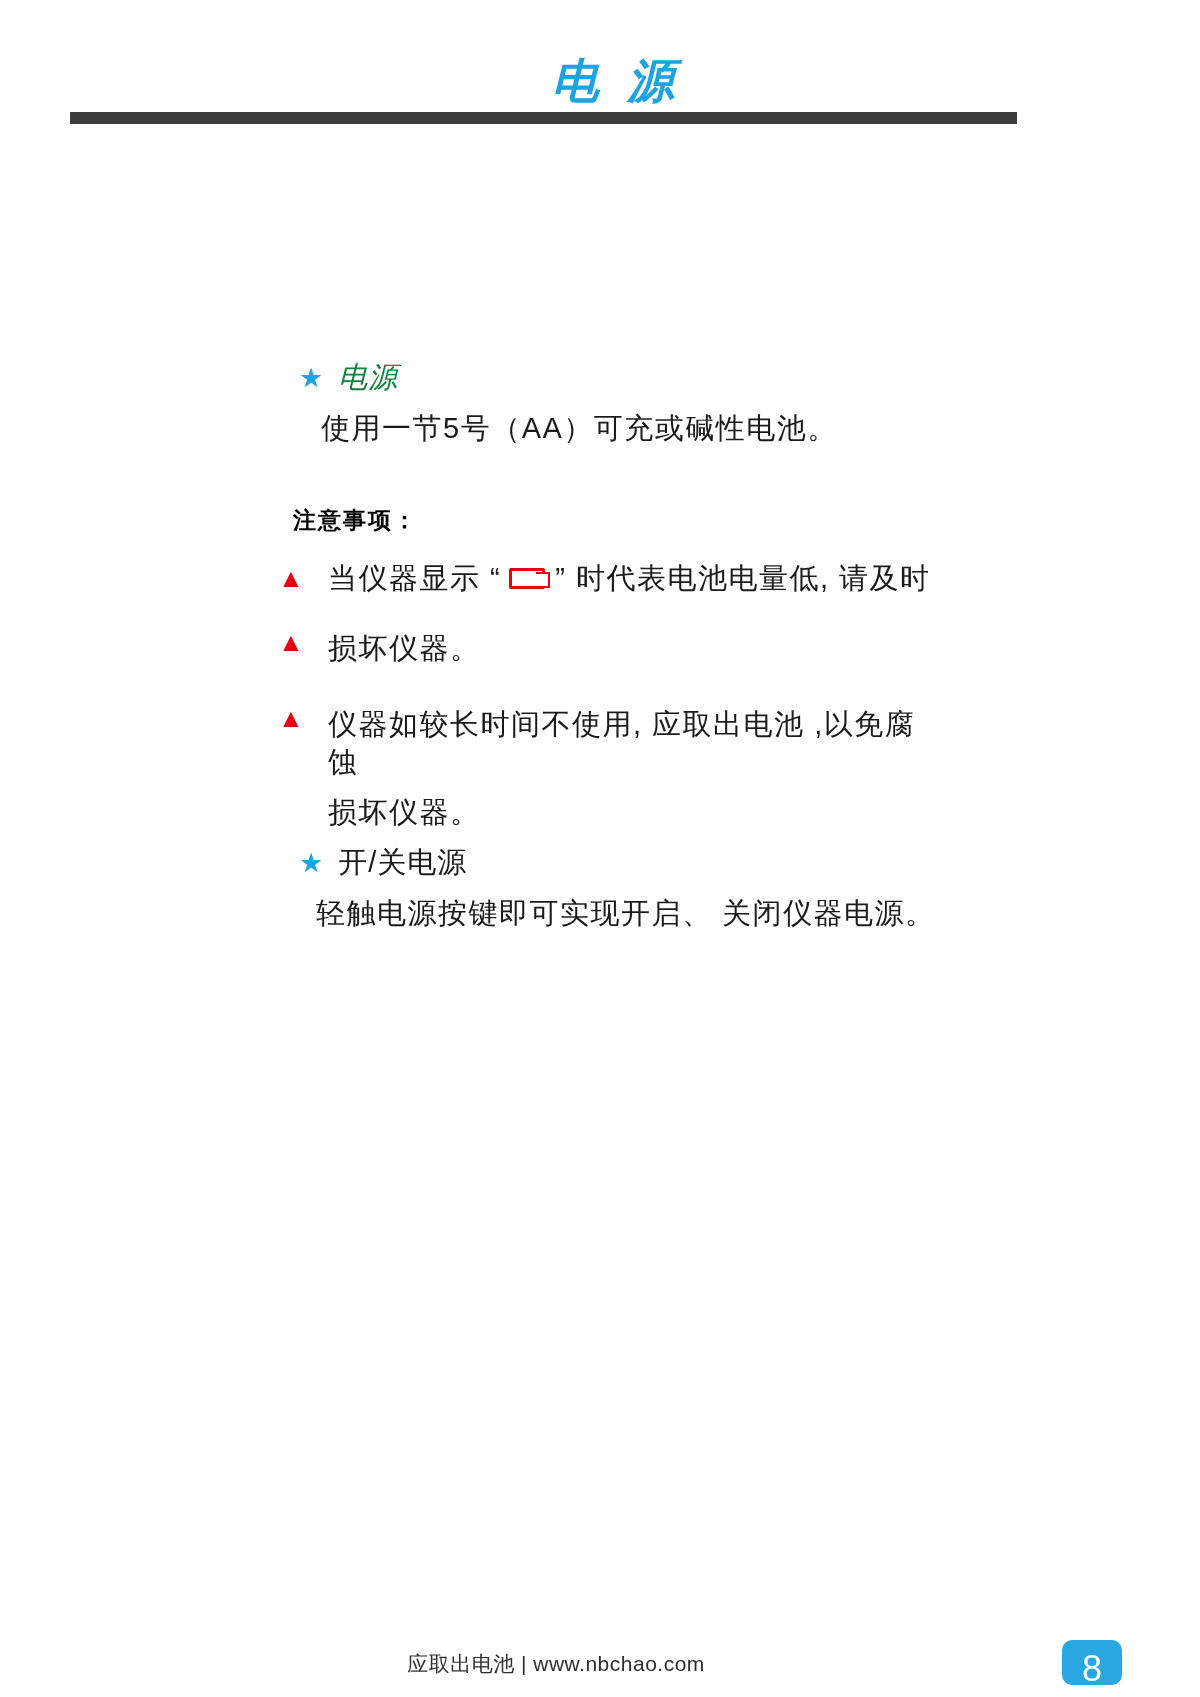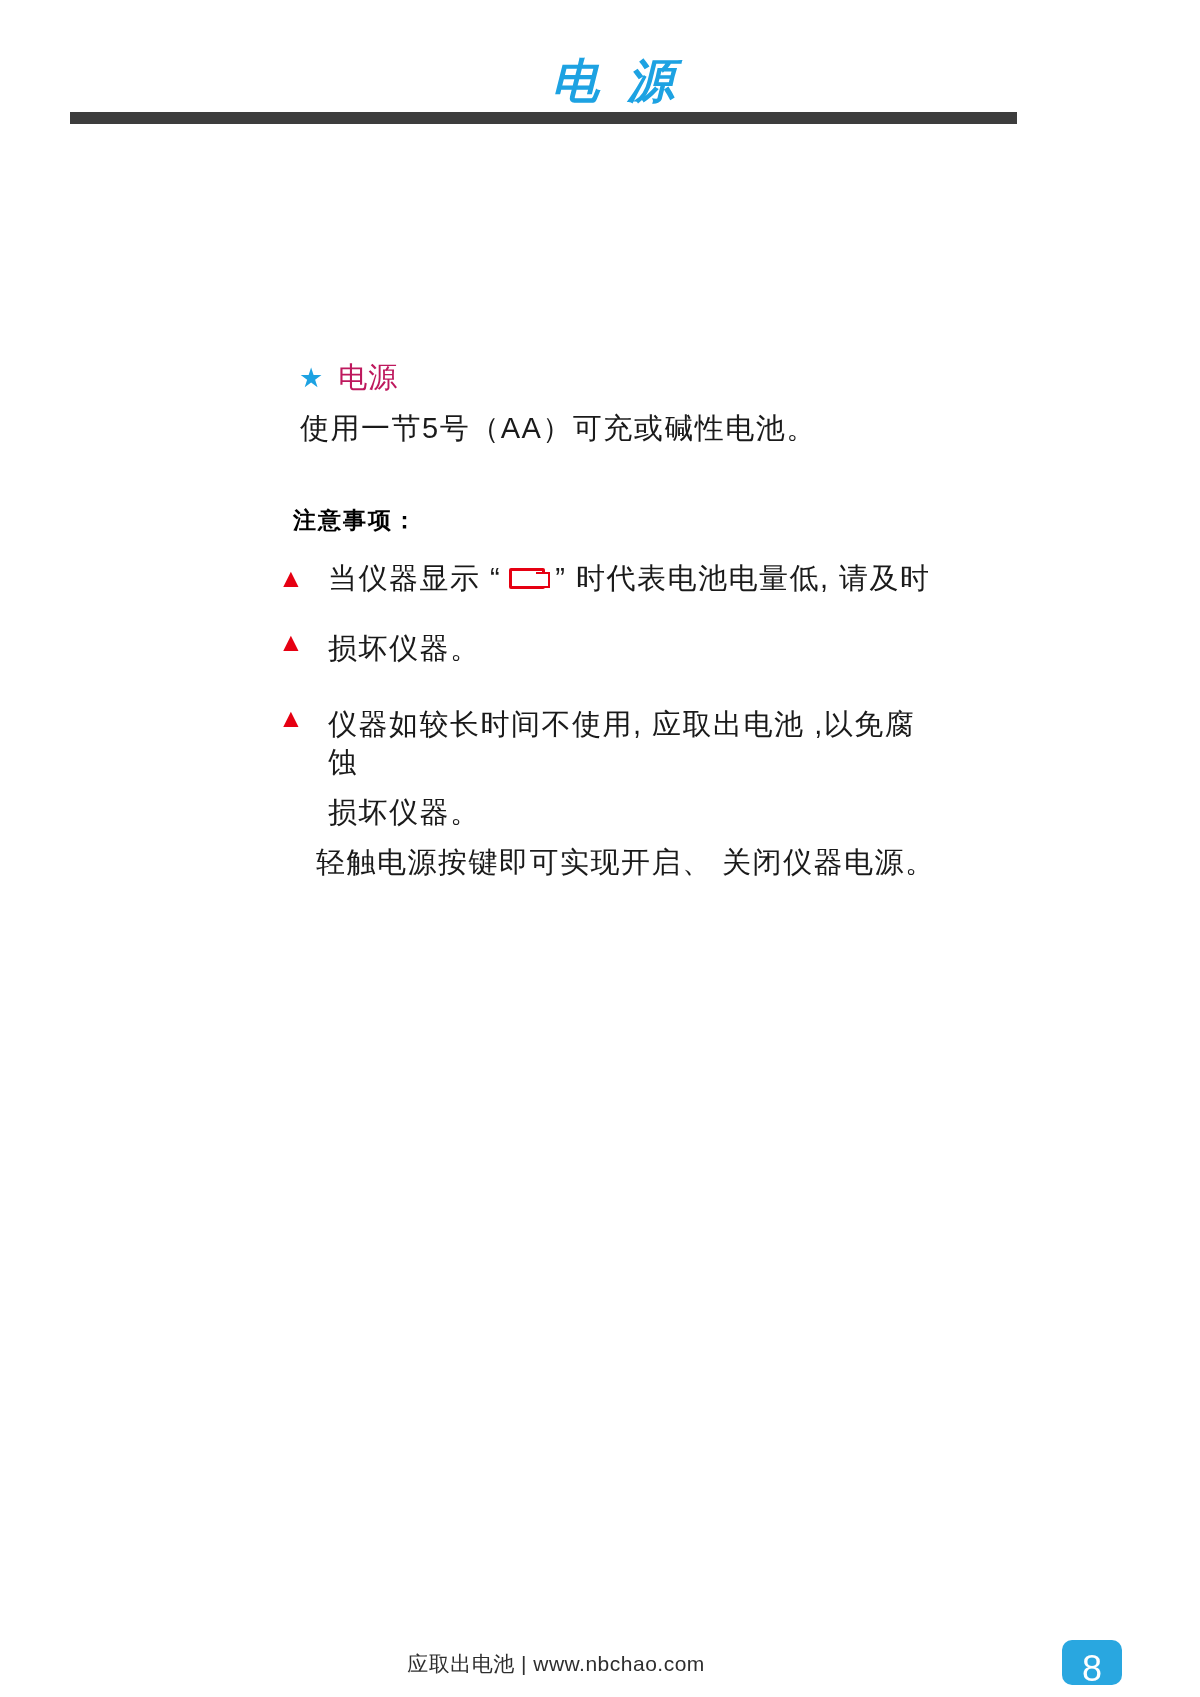--- a/index.html
+++ b/index.html
@@ -25,22 +25,22 @@
     background:#3d3d3d;
   }
 
   
   .cn { font-size:29px; line-height:38px; letter-spacing:1.5px; color:#1a1a1a; }
 
   
   .sec-power { position:absolute; left:275px; top:340px; width:680px; }
   .sec-heading { font-size:29px; line-height:38px; letter-spacing:1px; }
   .sec-heading .star { color:#1da2e2; font-size:27px; margin-right:2px; }
-  .sec-power .heading-text { color:#be185d; }
-  .sec-power .body-line { margin-left:7px; }
+  .sec-power .heading-text { color:#15803d;font-style:italic; }
+  .sec-power .body-line { margin-left:28px; }
 
   
   .sec-notes { position:absolute; left:254px; top:483px; width:700px; }
   .notes-heading {
     margin-left:21px; color:#000000; font-weight:bold;
     font-size:23px; line-height:38px; letter-spacing:2px;
   }
   .bullet { display:flex; margin-top:2px; }
   .tri {
     flex:none; width:44px; color:#e60012;
@@ -113,19 +113,22 @@
     <div class="bullet">
       <span class="tri">▲</span>
       <div class="bullet-body cn">
         <div>仪器如较长时间不使用, 应取出电池 ,以免腐蚀</div>
         <div>损坏仪器。</div>
       </div>
     </div>
   </section>
 
   <section class="sec-switch">
+    <div class="sec-heading">
+      <span class="star">★</span><span class="heading-text">开/关电源</span>
+    </div>
     <p class="cn body-line">轻触电源按键即可实现开启、 关闭仪器电源。</p>
   </section>
 
   <div class="footer-site">应取出电池 | www.nbchao.com</div>
   <div class="page-number-badge">8</div>
 
 </div>
 
 </body></html>

